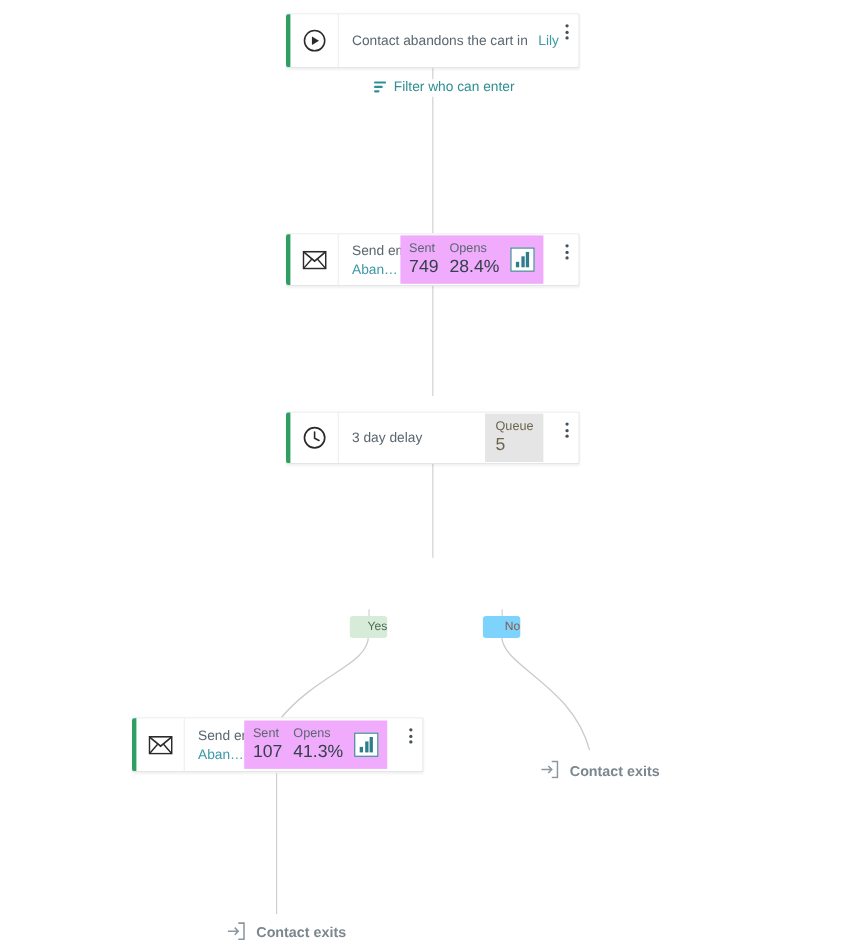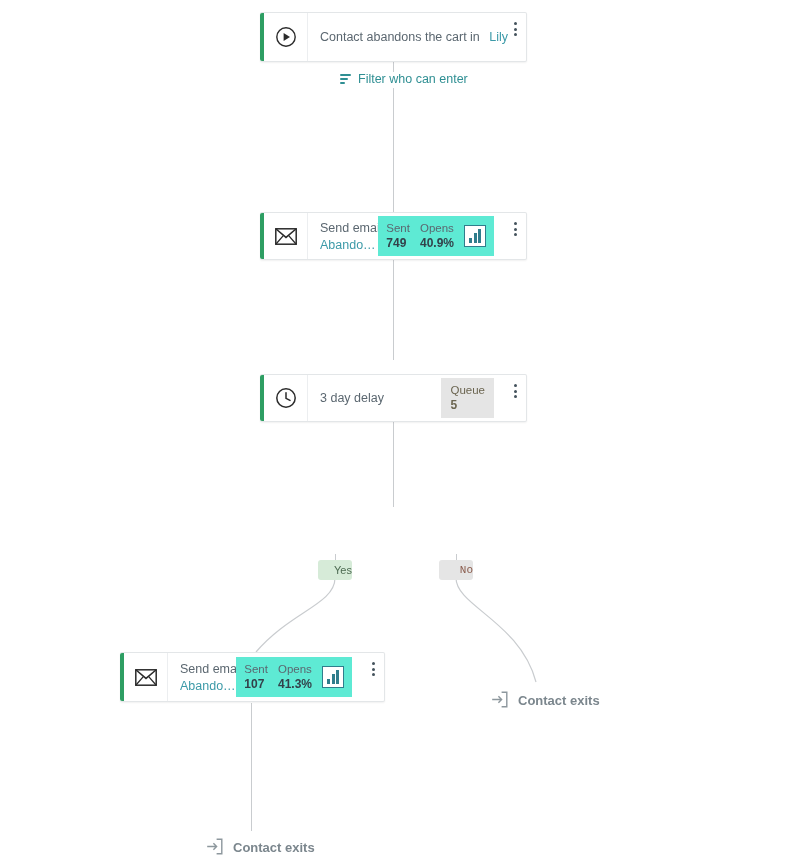--- a/index.html
+++ b/index.html
@@ -39,28 +39,28 @@
     min-width: 0;
   }
   .titles { display: flex; flex-direction: column; gap: 3px; min-width: 0; }
   .t-main { font-size: 12.5px; color: #5b6770; white-space: nowrap; }
   .t-sub { font-size: 12.5px; color: #3c9aa8; white-space: nowrap; overflow: hidden; text-overflow: ellipsis; }
   .t-inline { font-size: 12.5px; color: #5b6770; white-space: nowrap; }
   .t-inline .link { color: #3c9aa8; margin-left: 6px; }
 
   
   .stats {
-    background: #5eead4;
+    background: #f0abfc;
     display: flex; align-items: center; gap: 10px;
     padding: 6px 8px;
     margin-left: auto;
   }
   .stat { display: flex; flex-direction: column; align-items: flex-start; gap: 2px; }
   .stat-label { font-size: 11.5px; color: #5b6770; }
-  .stat-value { font-size: 12px; color: #33414a; font-weight: bold; }
+  .stat-value { font-size: 16px; color: #33414a; font-weight: normal; }
   .queue-chip { background: #e5e5e5; padding: 6px 9px; margin-left: auto; text-align: left; }
   .queue-chip .stat-label { color: #6b6550; }
   .queue-chip .stat-value { color: #6b6550; }
 
   .chart-btn {
     width: 22px; height: 22px;
     border: 1px solid #2f7d8c;
     display: flex; align-items: flex-end; justify-content: center;
     gap: 1.5px; padding: 3px 3px 3px 3px;
     background: #ffffff;
@@ -93,21 +93,21 @@
 
   
   .badge {
     position: absolute;
     padding: 4px 0;
     width: 34px; text-align: right;
     border-radius: 3px;
     font-size: 11px;
   }
   .badge.yes { background: #d6ebd8; color: #4d6b52; }
-  .badge.no  { background: #e5e5e5; color: #8a5b4c; font-family: Liberation Mono, monospace; }
+  .badge.no  { background: #7dd3fc; color: #8a5b4c; }
 
   
   .exit {
     position: absolute;
     background: #ffffff;
     display: flex; align-items: flex-end; gap: 10px;
     padding: 7px 14px 7px 10px;
     font-size: 13px; font-weight: bold; color: #7b868d;
   }
   .exit svg { display: block; }
@@ -174,21 +174,21 @@
         <span class="t-main">Send email</span>
         <span class="t-sub">Abandoned cart em...</span>
       </div>
       <div class="stats">
         <div class="stat">
           <span class="stat-label">Sent</span>
           <span class="stat-value">749</span>
         </div>
         <div class="stat">
           <span class="stat-label">Opens</span>
-          <span class="stat-value">40.9%</span>
+          <span class="stat-value">28.4%</span>
         </div>
         <div class="chart-btn">
             <i></i>
             <i></i>
             <i></i>
           </div>
       </div>
     </div>
     <div class="kebab">
       <span></span>

